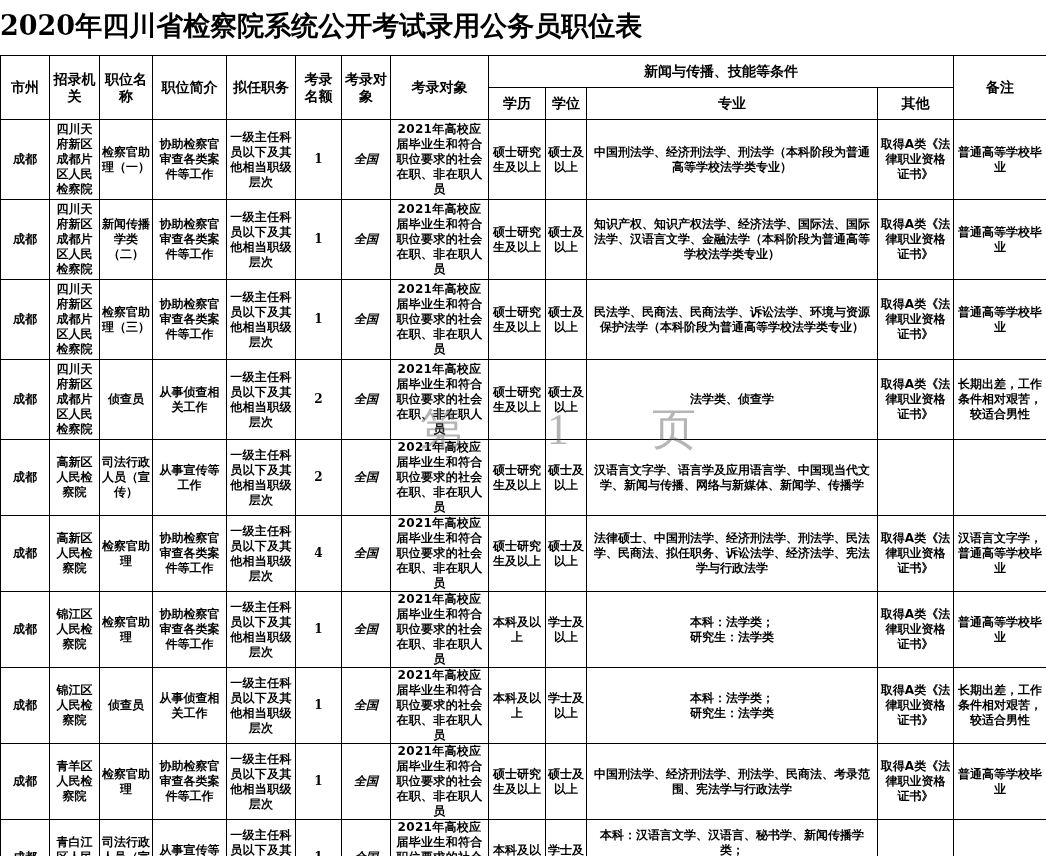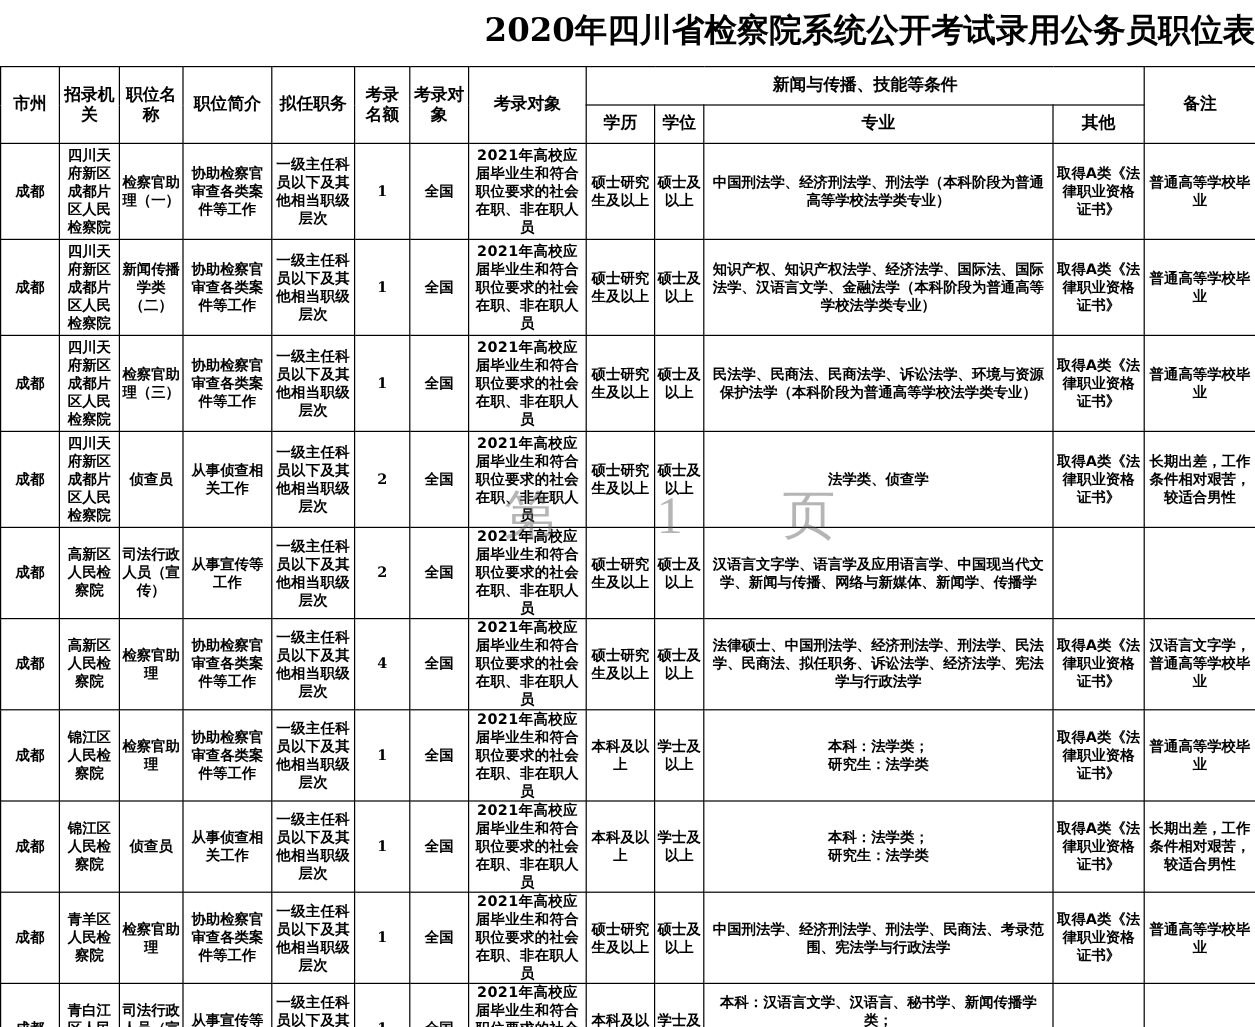--- a/index.html
+++ b/index.html
@@ -1,28 +1,28 @@
 <!DOCTYPE html>
 <html><head>
 <meta charset="utf-8">
 <style>
   html, body { margin:0; padding:0; background:#ffffff; }
   body { width:1046px; height:856px; position:relative; overflow:hidden; font-family:"DejaVu Sans", "Liberation Sans", sans-serif; color:#000; }
-  .title { position:absolute; left:0; top:0; width:1046px; height:55px; text-align:right; line-height:52px; font-family:"DejaVu Serif", "Liberation Serif", serif; font-size:27px; font-weight:bold; letter-spacing:0px; }
+  .title { position:absolute; left:0; top:0; width:1046px; height:55px; text-align:left; line-height:52px; font-family:"DejaVu Serif", "Liberation Serif", serif; font-size:27px; font-weight:bold; letter-spacing:0px; }
   table.grid { position:absolute; left:0; top:55px; border-collapse:collapse; table-layout:fixed; width:1047px; }
   table.grid td, table.grid th { border:1.5px solid #000; padding:0 2px; font-weight:bold; text-align:center; vertical-align:middle; overflow:hidden; }
   table.grid th { font-size:14px; line-height:17px; }
   table.grid td { font-size:12px; line-height:15px; }
   td.org, td.pos, td.desc { font-size:13.5px; line-height:15px; }
   td.lvl, td.target { font-size:10px; line-height:13.5px; letter-spacing:0.3px; }
   td.major { text-align:left; font-size:12px; line-height:15px; padding-left:3px; }
   td.note { font-size:12.5px; line-height:15px; }
   td.city { font-size:14px; }
   td.quota { font-family:"DejaVu Serif", "Liberation Serif", serif; font-size:12px; }
-  td.scope { font-size:13.5px; }
+  td.scope { font-size:13.5px;font-style:italic; }
   .watermark { position:absolute; left:420px; top:400px; font-family:Liberation Serif, serif; font-size:44px; color:rgba(90,90,90,0.45); letter-spacing:36px; pointer-events:none; white-space:nowrap; font-weight:normal; }
 </style>
 </head>
 <body>
 
 <div class="title">2020年四川省检察院系统公开考试录用公务员职位表</div>
 
 <table class="grid">
   <colgroup>
     <col style="width:49px">

